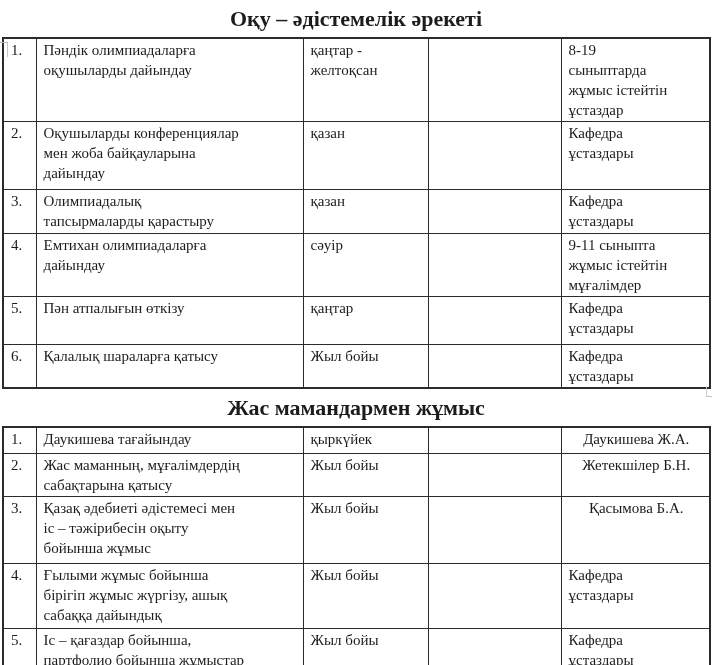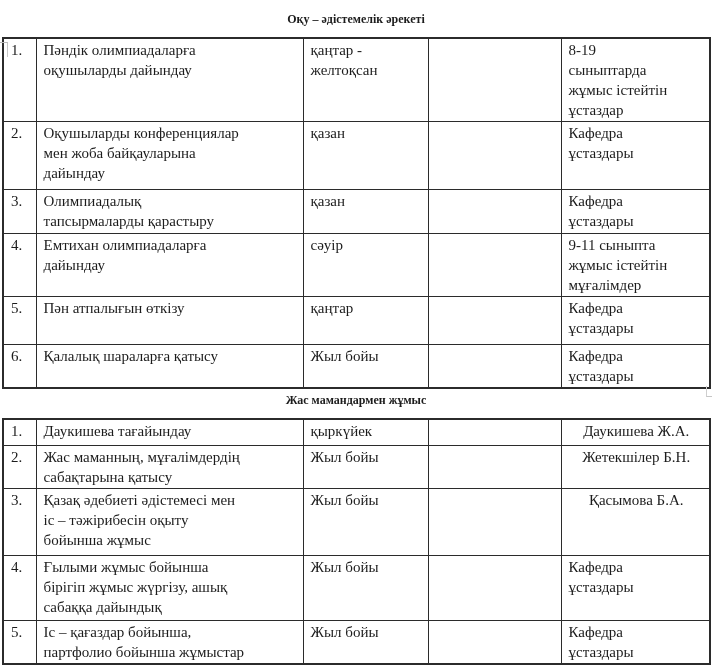--- a/index.html
+++ b/index.html
@@ -13,26 +13,26 @@
     position: relative;
     font-family: "Liberation Serif", "DejaVu Serif", serif;
     font-size: 15px;
     line-height: 20px;
     color: #1c1c1c;
     overflow: hidden;
   }
   .doc-title {
     text-align: center;
     font-weight: bold;
-    font-size: 12px;
+    font-size: 22px;
     line-height: 22px;
     margin: 0;
   }
   .title-top { padding-top: 8px; }
-  .title-mid { padding-bottom: 7px; }
+  .title-mid { padding-top: 8px; padding-bottom: 7px; }
   table.plan {
     border-collapse: collapse;
     table-layout: fixed;
     width: 707px;
     margin-left: 2px;
     margin-top: 7px;
     border: 2px solid #2b2b2b;
   }
   table.plan td {
     border: 1px solid #2b2b2b;

